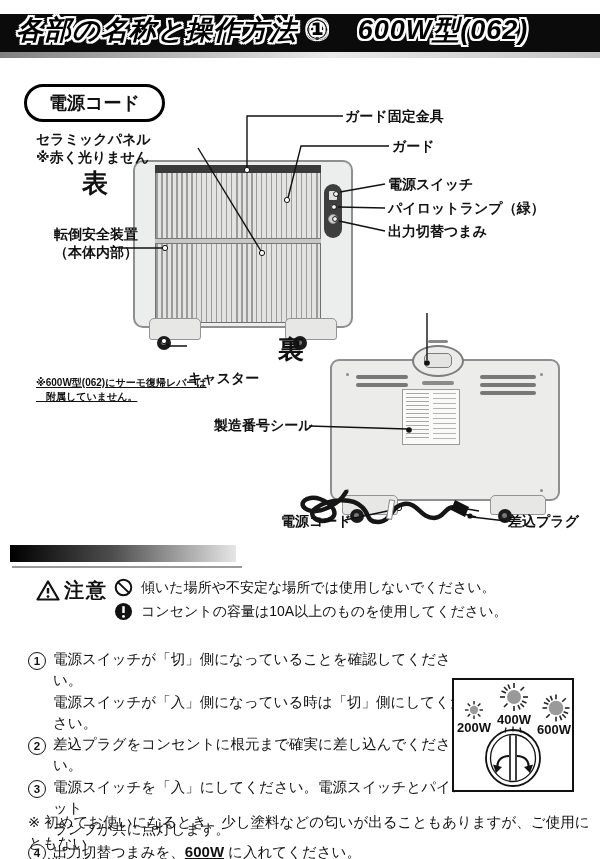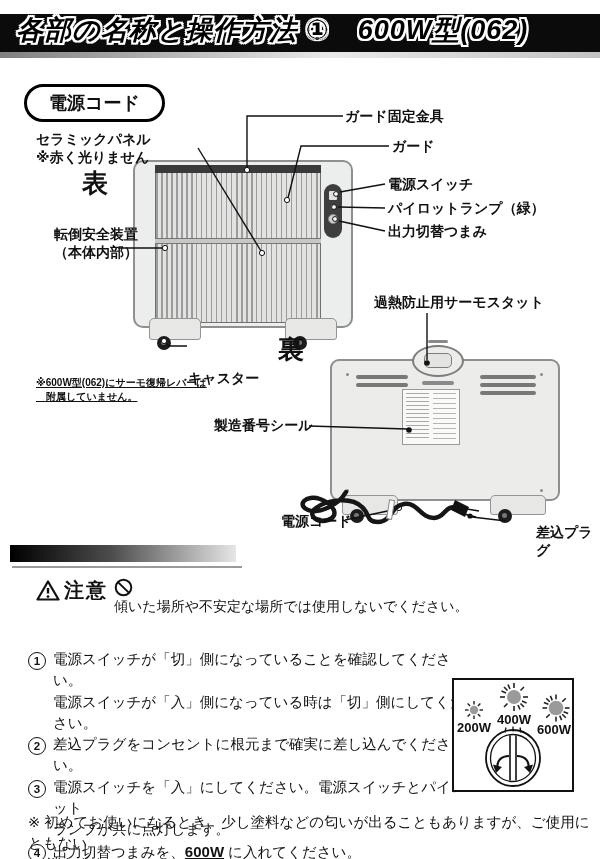--- a/index.html
+++ b/index.html
@@ -81,21 +81,21 @@
   #usage-underline{left:12px;top:566px;width:230px;height:2px;background:#9a9a9a;}
   #usage-title{left:50px;top:535px;font-size:21px;font-weight:900;letter-spacing:4px;color:#000;
     z-index:5;white-space:nowrap;
     text-shadow:-2px -2px 0 #fff,2px -2px 0 #fff,-2px 2px 0 #fff,2px 2px 0 #fff,
       0 -2px 0 #fff,0 2px 0 #fff,-2px 0 0 #fff,2px 0 0 #fff;}
 
   
   #caution-head{left:36px;top:577px;display:flex;align-items:center;gap:4px;
     font-size:20px;font-weight:900;letter-spacing:2px;}
   #caution-list{left:114px;top:578px;width:478px;}
-  .caution-row{display:flex;align-items:flex-start;margin-bottom:5px;flex-direction:column;}
+  .caution-row{display:flex;align-items:flex-start;margin-bottom:5px;}
   .caution-row svg{flex:none;margin:0 8px 0 0;}
   .caution-text{font-size:14px;font-weight:500;line-height:19px;}
 
   
   #steps{left:28px;top:649px;width:440px;}
   .step{display:flex;align-items:flex-start;}
   .stepnum{flex:none;width:16px;height:16px;border:1.5px solid #111;border-radius:50%;
     font-size:11.5px;font-weight:700;display:flex;align-items:center;justify-content:center;
     margin:3px 7px 0 0;box-sizing:content-box;}
   .steptext{font-size:14.5px;font-weight:500;line-height:21.3px;white-space:pre-line;}
@@ -201,45 +201,52 @@
   <div class="abs side-label" style="left:82px;top:166px;">表</div>
   <div class="abs label" style="left:40px;top:226px;width:112px;text-align:center;">転倒安全装置
 （本体内部）</div>
   <div class="abs label" style="left:188px;top:338px;margin-top:32px;">キャスター</div>
   <div class="abs label" style="left:345px;top:108px;text-align:right;">ガード固定金具</div>
   <div class="abs label" style="left:392px;top:138px;text-align:center;">ガード</div>
   <div class="abs label" style="left:388px;top:176px;">電源スイッチ</div>
   <div class="abs label" style="left:388px;top:200px;">パイロットランプ（緑）</div>
   <div class="abs label" style="left:388px;top:223px;">出力切替つまみ</div>
   <div class="abs side-label" style="left:278px;top:332px;">裏</div>
-  <div class="abs label" style="left:374px;top:294px;">過熱防止用サーモスタット</div>
   <div class="abs note" style="left:36px;top:376px;font-weight:600;">※600W型(062)にサーモ復帰レバーは
 　附属していません。</div>
   <div class="abs label" style="left:214px;top:417px;">製造番号シール</div>
   <div class="abs label" style="left:281px;top:513px;">電源コード</div>
-  <div class="abs label" style="left:508px;top:524px;margin-left:28px;">差込プラグ</div>
+  <div class="abs label" style="left:508px;top:513px;">差込プラグ</div>
 
   <div class="abs" id="usage-bar"></div>
   <div class="abs" id="usage-underline"></div>
 
   <div class="abs" id="caution-head">
     <svg width="24" height="21" viewBox="0 0 24 21">
       <polygon points="12,1.5 22.5,19.5 1.5,19.5" fill="none" stroke="#111" stroke-width="2.2" stroke-linejoin="round"></polygon>
       <line x1="12" y1="8" x2="12" y2="13.5" stroke="#111" stroke-width="2.4"></line>
       <circle cx="12" cy="16.6" r="1.4" fill="#111"></circle>
     </svg>
     <span>注意</span>
   </div>
   <div class="abs" id="caution-list">
     <div class="caution-row">
       <svg width="19" height="19" viewBox="0 0 20 20">
         <circle cx="10" cy="10" r="8.2" fill="none" stroke="#111" stroke-width="2.1"></circle>
         <line x1="4.4" y1="4.6" x2="15.6" y2="15.4" stroke="#111" stroke-width="2.1"></line>
       </svg>
       <span class="caution-text">傾いた場所や不安定な場所では使用しないでください。</span>
+    </div>
+    <div class="caution-row">
+      <svg width="19" height="19" viewBox="0 0 20 20">
+        <circle cx="10" cy="10" r="9" fill="#111"></circle>
+        <line x1="10" y1="4.4" x2="10" y2="11.6" stroke="#fff" stroke-width="2.6"></line>
+        <circle cx="10" cy="15.2" r="1.5" fill="#fff"></circle>
+      </svg>
+      <span class="caution-text">コンセントの容量は10A以上のものを使用してください。</span>
     </div>
   </div>
 
   <div class="abs" id="steps">
     <div class="step">
       <span class="stepnum">1</span>
       <span class="steptext">電源スイッチが「切」側になっていることを確認してください。
 電源スイッチが「入」側になっている時は「切」側にしてください。</span>
     </div>
     <div class="step">

